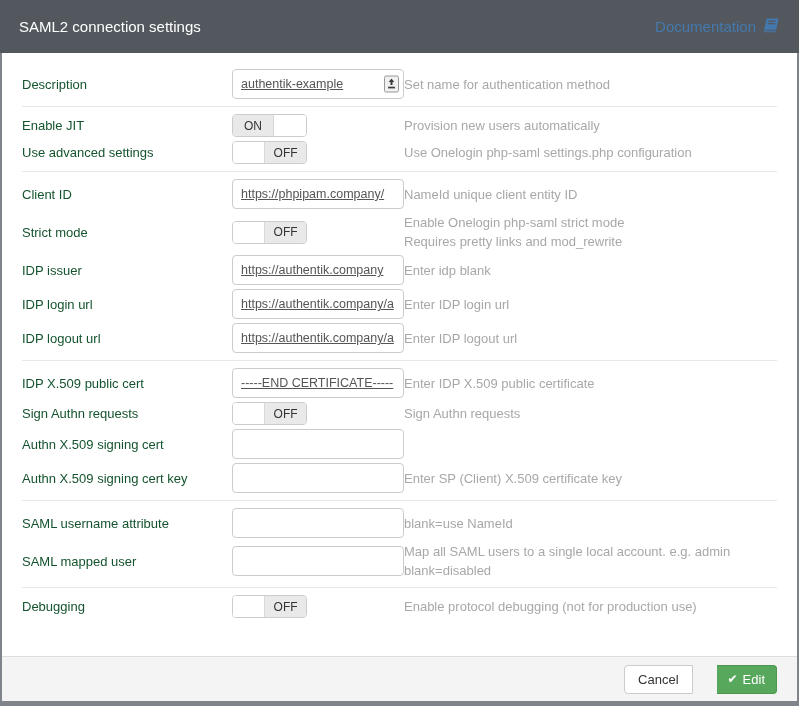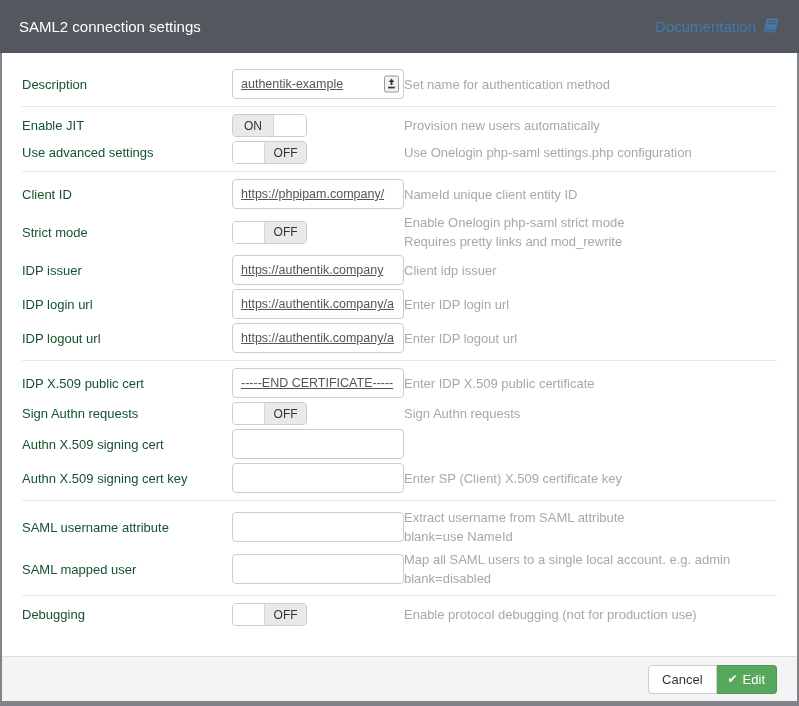--- a/index.html
+++ b/index.html
@@ -76,20 +76,21 @@
     flex:0 0 45px;
     background:#f4f4f4;
     border-top:1px solid #ddd;
     display:flex; align-items:center; justify-content:flex-end;
     padding:0 20px;
   }
   .btn {
     height:29px; font-size:13px; font-family:inherit;
     display:flex; align-items:center; justify-content:center;
     cursor:pointer;
+    margin-left:24px;
   }
   .btn-cancel {
     background:#fff; border:1px solid #ccc; color:#333;
     border-radius:4px 0 0 4px; padding:0 13px;
   }
   .btn-edit {
     background:#57a85c; border:1px solid #4c974f; border-left:none; color:#fff;
     border-radius:0 4px 4px 0; padding:0 11px; gap:5px;
   }
   .btn-edit .check { font-size:12px; }
@@ -176,21 +177,21 @@
           <div class="hint-line">Enable Onelogin php-saml strict mode</div>
           <div class="hint-line">Requires pretty links and mod_rewrite</div>
         </div>
       </div>
       <div class="form-row">
         <div class="row-label">IDP issuer</div>
         <div class="row-control">
           <div class="text-input-wrap"><input type="text" class="text-input" value="https://authentik.company" style=""></div>
         </div>
         <div class="row-hints">
-          <div class="hint-line">Client idp issuer</div>
+          <div class="hint-line">Enter idp blank</div>
         </div>
       </div>
       <div class="form-row">
         <div class="row-label">IDP login url</div>
         <div class="row-control">
           <div class="text-input-wrap"><input type="text" class="text-input" value="https://authentik.company/a" style=""></div>
         </div>
         <div class="row-hints">
           <div class="hint-line">Enter IDP login url</div>
         </div>
@@ -241,21 +242,20 @@
           <div class="hint-line">Enter SP (Client) X.509 certificate key</div>
         </div>
       </div>
       <div class="divider"></div>
       <div class="form-row">
         <div class="row-label">SAML username attribute</div>
         <div class="row-control">
           <div class="text-input-wrap"><input type="text" class="text-input" value="" style=""></div>
         </div>
         <div class="row-hints">
-          <div class="hint-line">Extract username from SAML attribute</div>
           <div class="hint-line">blank=use NameId</div>
         </div>
       </div>
       <div class="form-row">
         <div class="row-label">SAML mapped user</div>
         <div class="row-control">
           <div class="text-input-wrap"><input type="text" class="text-input" value="" style=""></div>
         </div>
         <div class="row-hints">
           <div class="hint-line">Map all SAML users to a single local account. e.g. admin</div>

